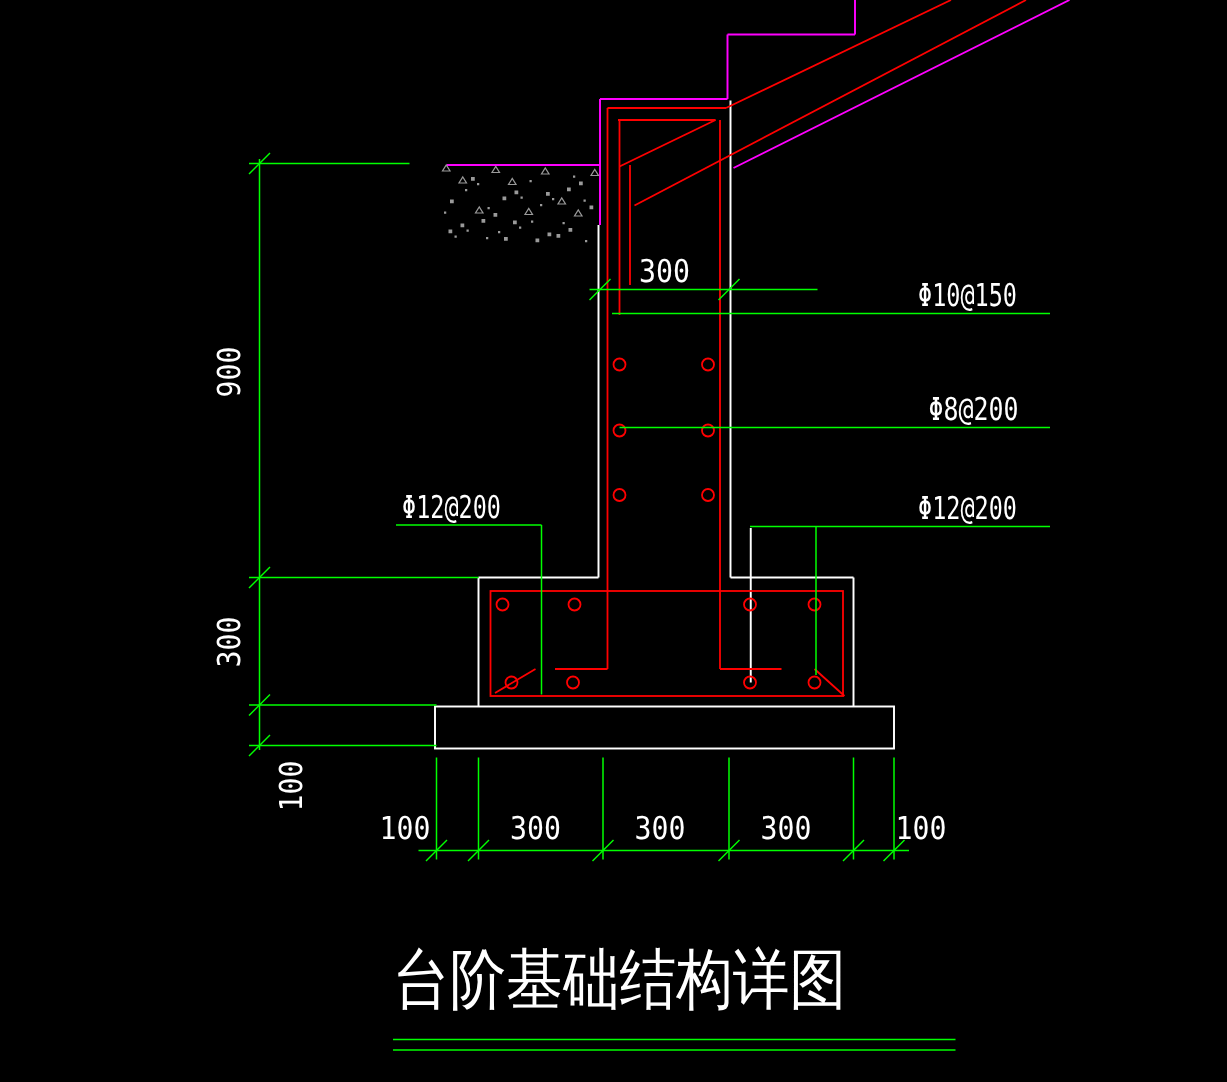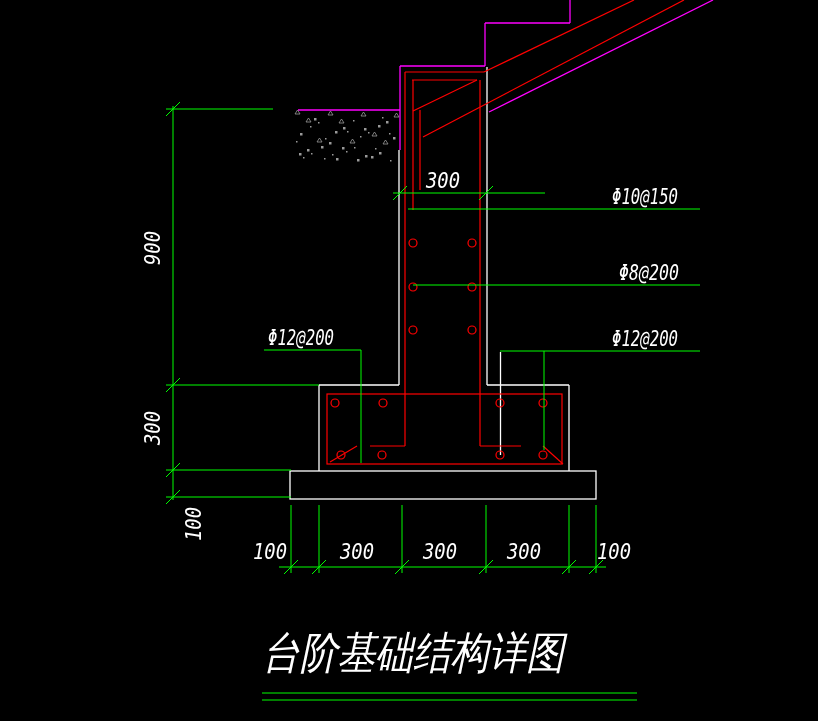--- a/index.html
+++ b/index.html
@@ -1,20 +1,20 @@
 <!DOCTYPE html>
 <html style="--background: #000000; --dimension: #00ff00; --rebar: #ff0000; --outline: #ffffff; --steps: #ff00ff; --text: #ffffff; --hatch: #9a9a9a;"><head>
 <meta charset="utf-8">
 <style>
   :root{
     --background:#000; --dimension:#00ff00; --rebar:#ff0000;
     --outline:#ffffff; --steps:#ff00ff; --text:#ffffff; --hatch:#9a9a9a;
   }
   html,body{margin:0;padding:0;background:var(--background);}
-  .stage{width:818px;height:721px;position:relative;background:var(--background);overflow:hidden;font-style:italic;}
+  .stage{width:818px;height:721px;position:relative;background:var(--background);overflow:hidden;}
   svg{display:block}
   .g{stroke:var(--dimension);stroke-width:1;fill:none;}
   .w{stroke:var(--outline);stroke-width:1.3;fill:none;}
   .r{stroke:var(--rebar);stroke-width:1.2;fill:none;}
   .m{stroke:var(--steps);stroke-width:1.3;fill:none;}
   text{fill:var(--text);font-family:"DejaVu Sans Mono","Liberation Mono",monospace;}
   .dim-text{font-size:21px;}
   .label-text{font-size:21px;}
   .title-text{font-size:44px;font-family:"DejaVu Sans","Liberation Sans",sans-serif;}
 </style>

